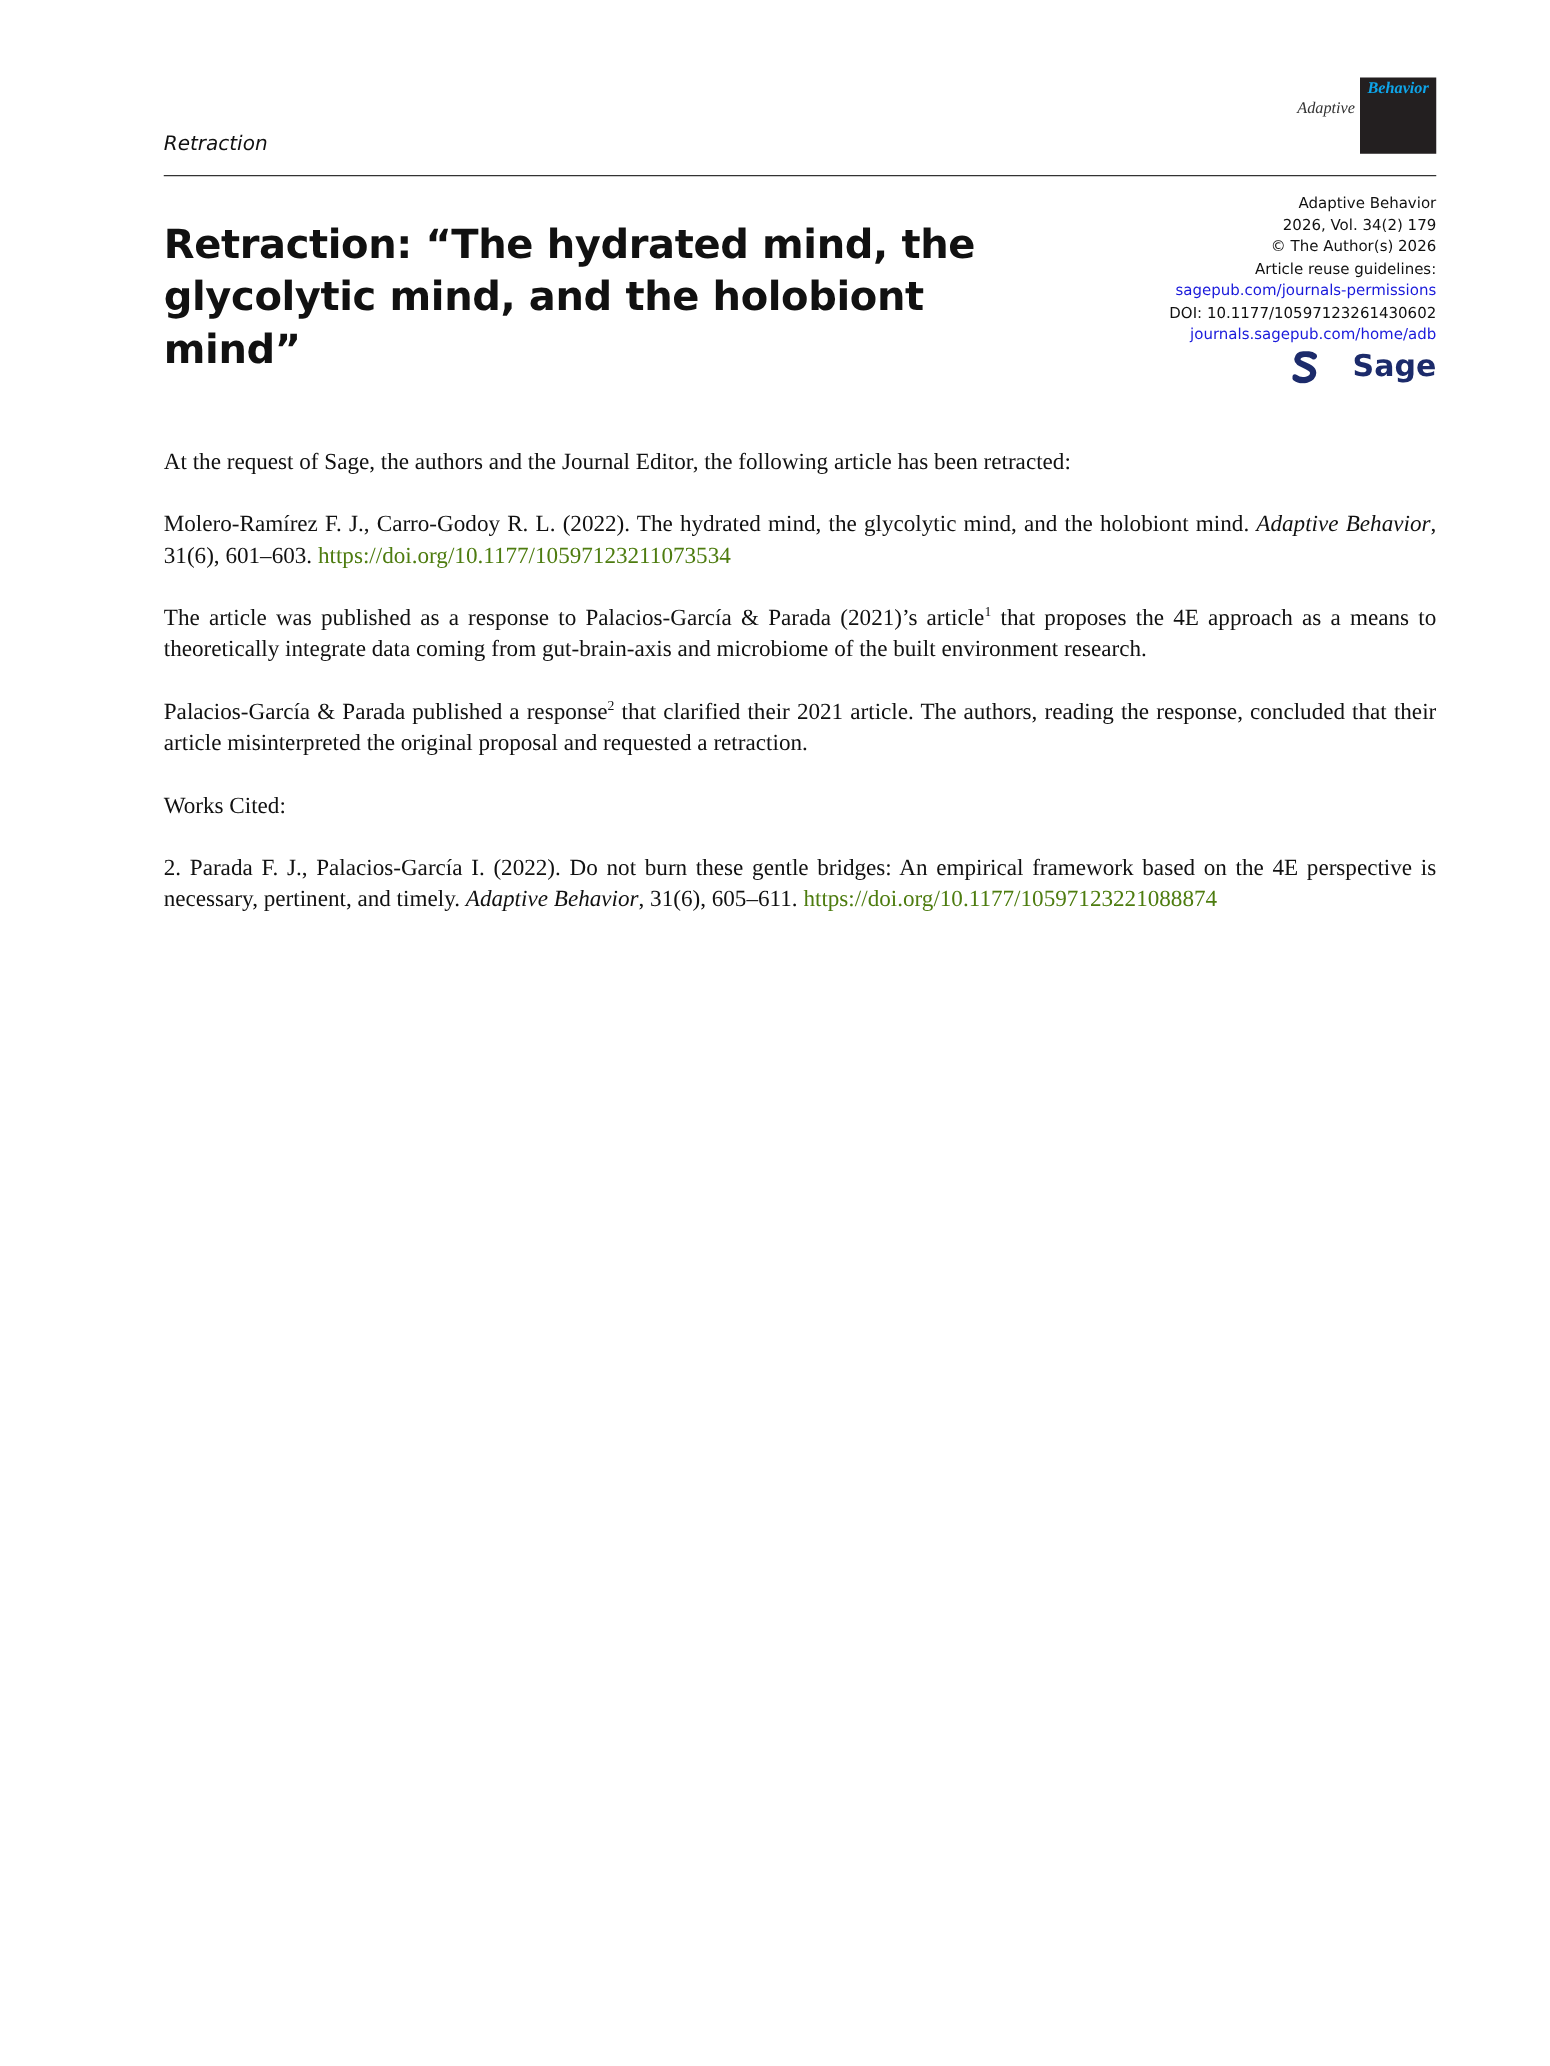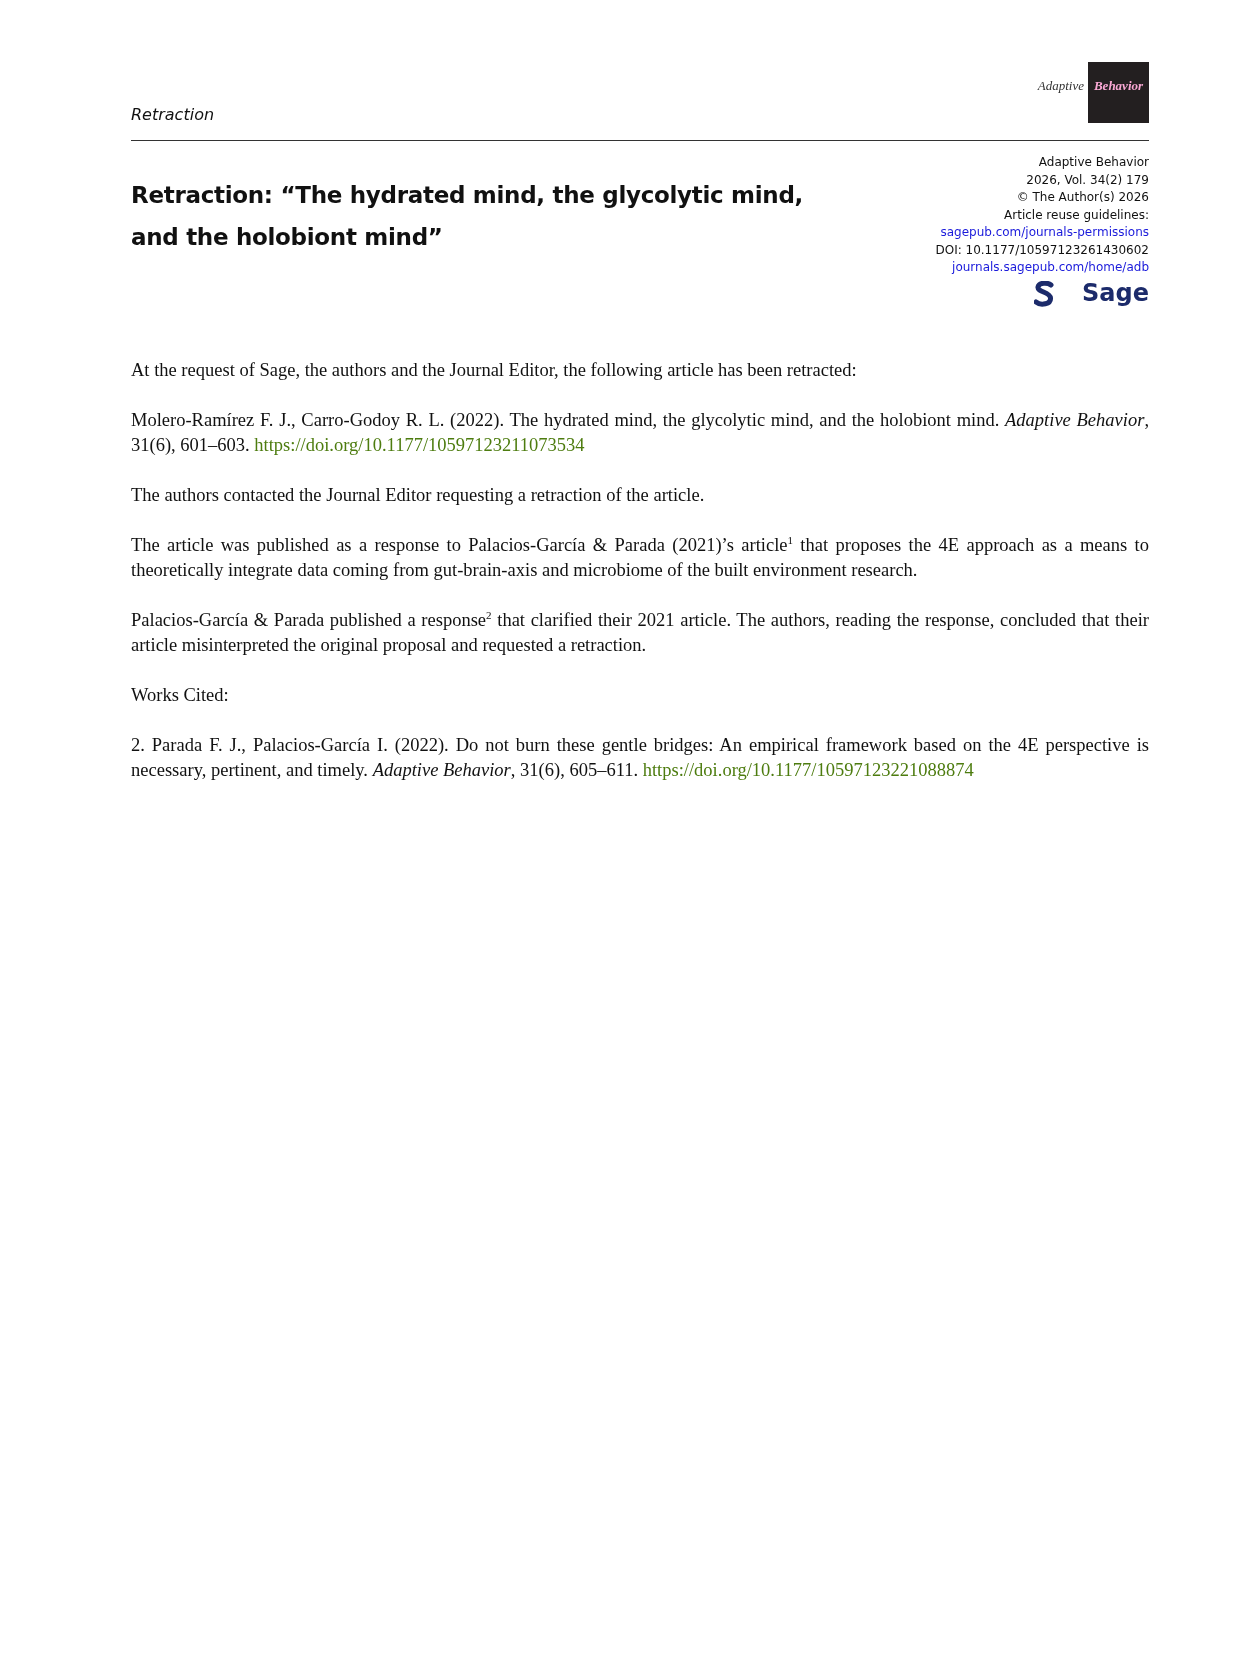--- a/index.html
+++ b/index.html
@@ -9,35 +9,35 @@
     }
     .journal-badge {
       position: absolute; top: 62px; right: 91px; height: 61px;
       display: flex; align-items: flex-start;
     }
     .journal-badge .light {
       font-family: "Liberation Serif", serif; font-style: italic; font-size: 13px;
       color: #333; margin-top: 16px; margin-right: 4px; margin-left: 16px;
     }
     .journal-badge .dark {
-      background: #231f20; color: #f9a8d4; width: 61px; height: 61px;
+      background: #231f20; color: #0ea5e9; width: 61px; height: 61px;
       font-family: "Liberation Serif", serif; font-style: italic; font-weight: bold;
-      font-size: 13px; padding-top: 16px; box-sizing: border-box; text-align: center;
+      font-size: 13px; padding-top: 0; box-sizing: border-box; text-align: center;
     }
     .section-label {
       position: absolute; left: 131px; top: 105px;
       font-family: "DejaVu Sans", sans-serif; font-style: italic; font-size: 16px; color: #111;
     }
     .rule {
       position: absolute; left: 131px; top: 140px; width: 1018px; height: 0;
       border-top: 1.5px solid #333;
     }
     .title {
       position: absolute; left: 131px; top: 174px; width: 720px; margin: 0;
-      font-family: "DejaVu Sans", sans-serif; font-weight: bold; font-size: 23px;
+      font-family: "DejaVu Sans", sans-serif; font-weight: bold; font-size: 32px;
       line-height: 42px; color: #111; letter-spacing: -0.3px;
     }
     .meta {
       position: absolute; right: 91px; top: 154px; text-align: right;
       font-family: "DejaVu Sans", sans-serif; font-size: 12px; line-height: 17.5px; color: #111;
     }
     .meta a { color: #1a1adb; text-decoration: none; }
     .sage-logo {
       display: flex; justify-content: flex-end; align-items: center; margin-top: 4px;
       color: #1c2b6b; font-family: "DejaVu Sans", sans-serif; font-weight: bold; font-size: 24px; gap: 24px;
@@ -79,21 +79,20 @@
     </svg>
     <span>Sage</span>
   </div>
 </div>
 
 <div class="body">
   <p>At the request of Sage, the authors and the Journal Editor, the following article has been retracted:</p>
   <p>
     <span>Molero-Ramírez F. J., Carro-Godoy R. L. (2022). The hydrated mind, the glycolytic mind, and the holobiont mind. </span><span class="it">Adaptive Behavior</span><span>, 31(6), 601–603. </span><a>https://doi.org/10.1177/10597123211073534</a>
   </p>
-  <p>The authors contacted the Journal Editor requesting a retraction of the article.</p>
   <p>
     <span>The article was published as a response to Palacios-García &amp; Parada (2021)’s article</span><sup>1</sup><span> that proposes the 4E approach as a means to theoretically integrate data coming from gut-brain-axis and microbiome of the built environment research.</span>
   </p>
   <p>
     <span>Palacios-García &amp; Parada published a response</span><sup>2</sup><span> that clarified their 2021 article. The authors, reading the response, concluded that their article misinterpreted the original proposal and requested a retraction.</span>
   </p>
   <p>Works Cited:</p>
   <p>
     <span>2. Parada F. J., Palacios-García I. (2022). Do not burn these gentle bridges: An empirical framework based on the 4E perspective is necessary, pertinent, and timely. </span><span class="it">Adaptive Behavior</span><span>, 31(6), 605–611. </span><a>https://doi.org/10.1177/10597123221088874</a>
   </p>

